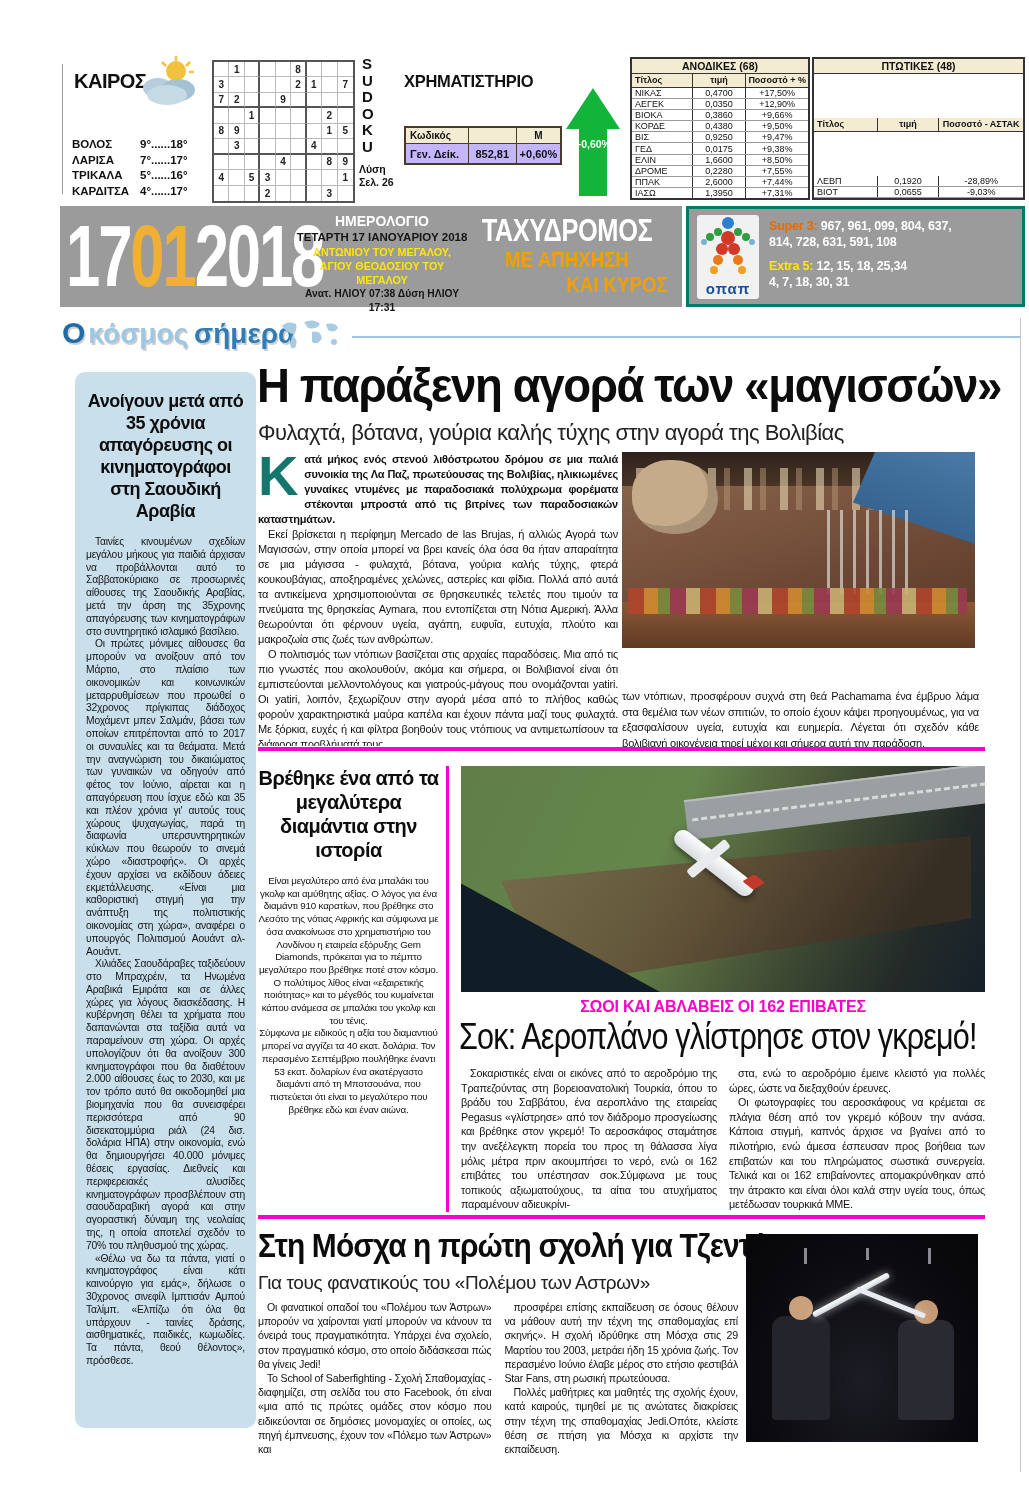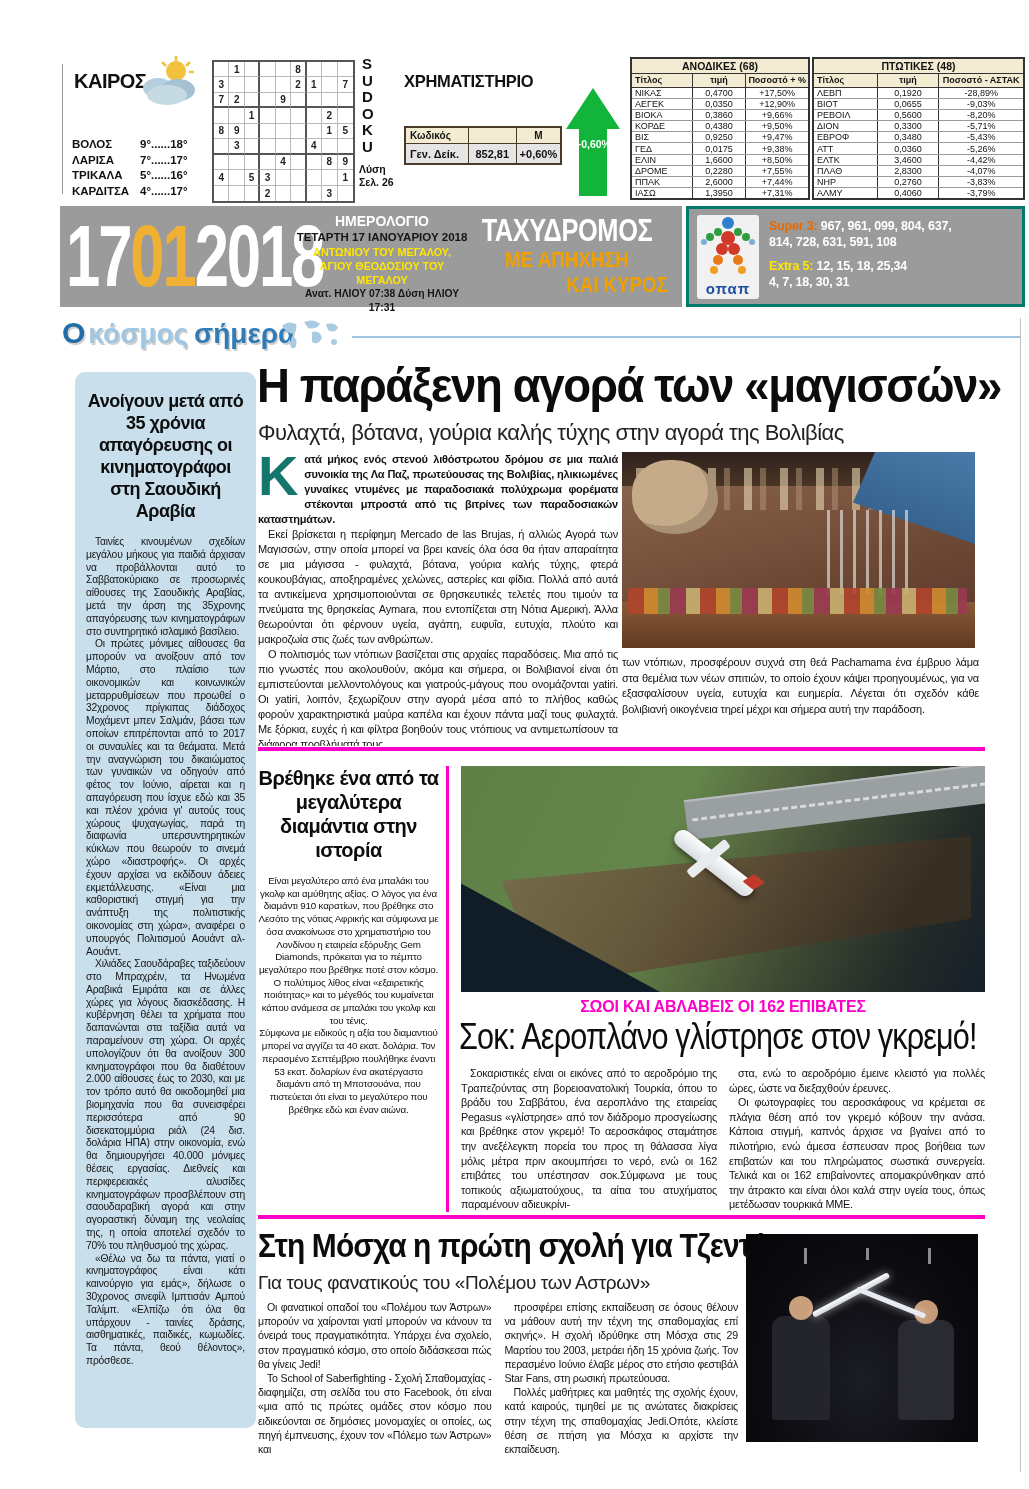--- a/index.html
+++ b/index.html
@@ -23,34 +23,34 @@
              font-size:10px; font-weight:700; color:#222; }
   .su-cell.br { border-right:2px solid #555; }
   .su-cell.bb { border-bottom:2px solid #555; }
   .su-cell:nth-child(9n) { border-right:none; }
   .su-cell:nth-child(n+73) { border-bottom:none; }
   .su-letters { left:362px; top:56px; }
   .su-letters .letter { font-size:15px; font-weight:700; line-height:16.5px; }
   .su-sol { left:359px; top:163px; font-size:10.5px; font-weight:700; line-height:13px; }
 
   .ex-title { left:404px; top:72px; font-size:16.5px; font-weight:700; letter-spacing:-0.3px; }
-  .idx-table { left:404px; top:126px; width:158px; border:2px solid #4a3a28; background:#e5e5e5; font-weight:700; }
+  .idx-table { left:404px; top:126px; width:158px; border:2px solid #4a3a28; background:#c4b5fd; font-weight:700; }
   .idx-head { display:flex; background:#f3ecd3; border-bottom:1px solid #4a3a28; height:16px; font-size:10px; align-items:center; }
   .idx-row { display:flex; height:19px; font-size:11px; align-items:center; }
   .idx-c1 { width:40%; padding-left:4px; }
   .idx-c2 { width:32%; border-left:1.5px solid #4a3a28; border-right:1.5px solid #4a3a28; align-self:stretch; display:flex; align-items:center; justify-content:center; }
   .idx-c3 { width:28%; text-align:center; }
 
   .arrow { left:566px; top:88px; width:54px; height:108px; background:#12b53a;
            clip-path:polygon(50% 0,100% 38%,76% 38%,76% 100%,24% 100%,24% 38%,0 38%); }
   .arrow-label { left:560px; top:138px; width:66px; text-align:center; color:#fff; font-weight:700; font-size:10.5px; }
 
   .stock-table { border:2px solid #333; background:#fff; display:flex; flex-direction:column; overflow:hidden; }
   .gainers { left:630px; top:57px; width:180px; height:143px; }
-  .losers  { left:812px; top:57px; width:213px; height:143px; }
+  .losers  { left:812px; top:57px; width:213px; height:143px;gap:44px; }
   .st-title { background:#f3ecd3; font-weight:700; text-align:center; font-size:10.5px; line-height:14px; border-bottom:1px solid #333; }
   .st-head { display:flex; background:#f3ecd3; font-weight:700; border-bottom:1px solid #333; font-size:9px; line-height:13px; }
   .st-rows { flex:1; display:flex; flex-direction:column; }
   .t-row { display:flex; flex:1; border-bottom:1px solid #9a9a9a; align-items:stretch; font-size:9px; }
   .t-row:last-child { border-bottom:none; }
   .t-cell { overflow:hidden; white-space:nowrap; display:flex; align-items:center; }
   .stock-table .t-cell:nth-child(1) { width:34%; padding-left:3px; }
   .stock-table .t-cell:nth-child(2) { width:31%; justify-content:center; border-left:1.5px solid #333; border-right:1.5px solid #333; }
   .stock-table .t-cell:nth-child(3) { width:35%; justify-content:center; }
   .losers .t-cell:nth-child(1) { width:30%; }
@@ -100,21 +100,21 @@
 
   
   .main-h1 { left:257px; top:358px; font-size:48px; font-weight:700; letter-spacing:-1.5px; white-space:nowrap;
              transform:scaleX(.95); transform-origin:0 0; color:#0c0c0c; }
   .main-sub { left:258px; top:420px; font-size:22px; font-weight:400; letter-spacing:-0.5px; color:#222; white-space:nowrap; }
   .main-body { left:258px; top:452px; width:360px; height:294px; overflow:hidden;
                font-size:11px; line-height:15px; text-align:justify; letter-spacing:-0.2px; }
   .intro { font-weight:700; }
   .dropcap { float:left; font-size:56px; line-height:44px; font-weight:700; color:#15766e; padding:2px 6px 0 0; }
   .para { margin:0; text-indent:10px; }
-  .main-cont { left:622px; top:655px; width:357px; height:90px; overflow:hidden;
+  .main-cont { left:622px; top:689px; width:357px; height:90px; overflow:hidden;
                font-size:11px; line-height:15.5px; text-align:justify; letter-spacing:-0.2px; }
   .main-cont .para { text-indent:0; }
 
   
   .photo { overflow:hidden; }
   .photo1 { left:622px; top:452px; width:353px; height:196px; background:linear-gradient(165deg,#8a6a4e 0%,#7c5640 35%,#6a4633 65%,#59382a 100%); }
   .p1-top { position:absolute; left:0; top:0; width:100%; height:34px; background:linear-gradient(#2e211b,#4a3526); }
   .p1-hang { position:absolute; left:0; top:16px; width:100%; height:42px; opacity:.7;
              background:repeating-linear-gradient(90deg,transparent 0 14px,rgba(232,214,178,.85) 14px 22px,transparent 22px 30px,rgba(180,150,120,.7) 30px 36px); }
   .p1-tarp { position:absolute; right:0; top:0; width:122px; height:92px; background:linear-gradient(200deg,#4a7aa8,#2e5a86);

